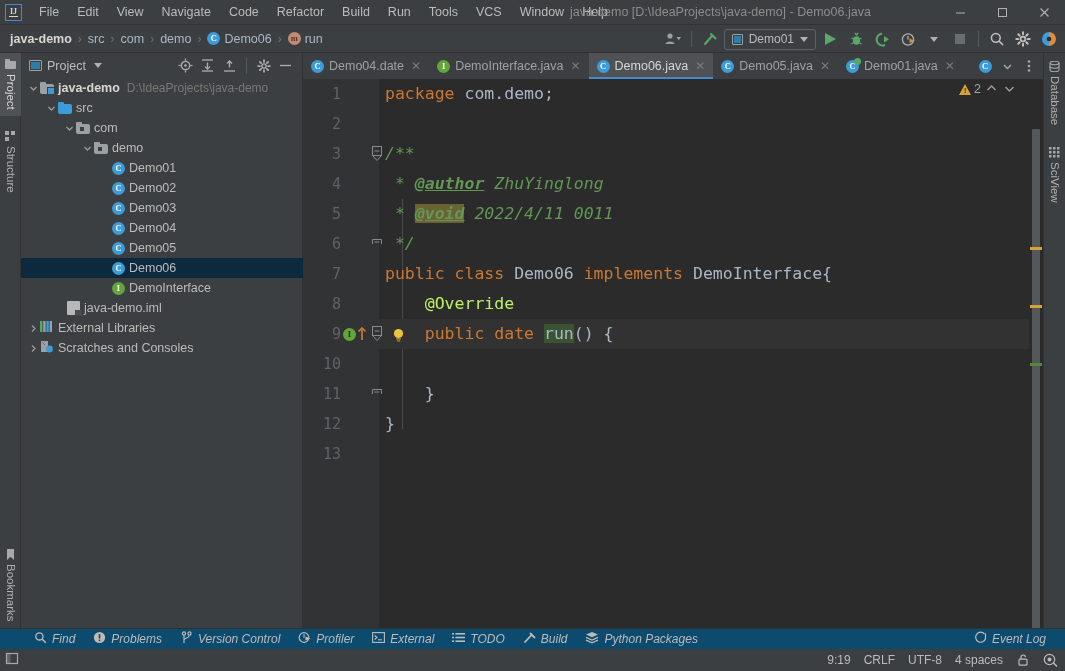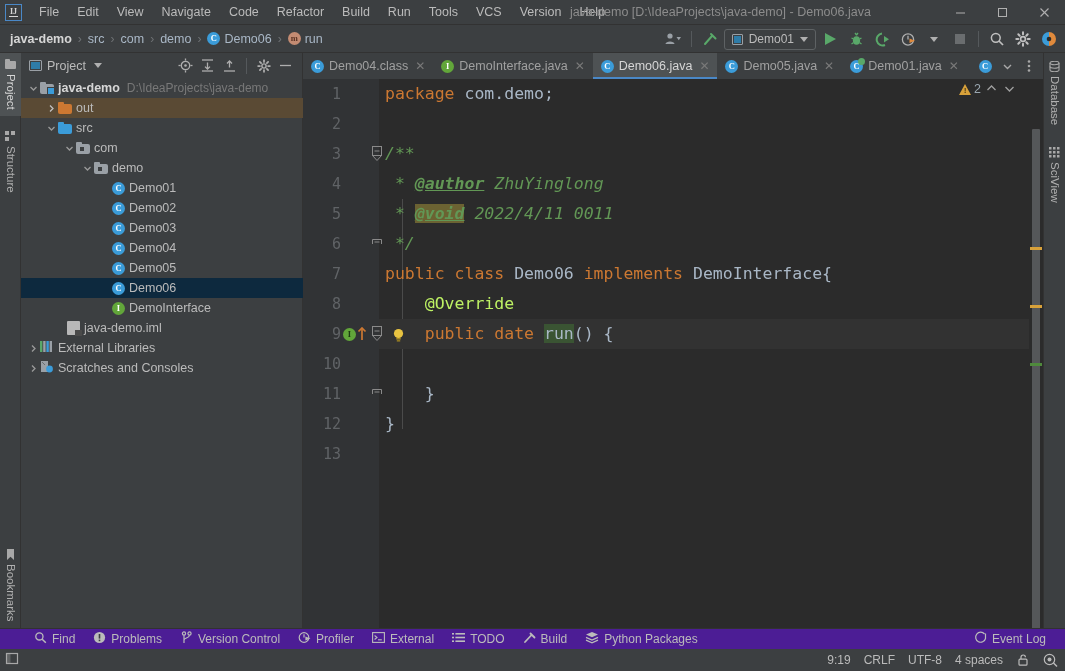--- a/index.html
+++ b/index.html
@@ -179,22 +179,23 @@
   .insp-count { color:#9aa7b0; font-size:12.5px; }
   .chev { color:#a0a0a0; font-size:11px; padding:0 2px;}
 
   .scroll-track { position:absolute; right:0; top:26px; width:14px; bottom:0; background:#2b2b2b;}
   .scroll-thumb { position:absolute; left:3px; top:24px; width:8px; height:530px; background:#555759; border-radius:1px;}
   .marker { position:absolute; right:1px; width:12px; height:3px; }
 
   
   .bottombar {
     position:absolute; left:0; bottom:22px; width:1065px; height:21px;
-    background:#4c1d95; display:flex; align-items:center;
+    background:#0c4a6e; display:flex; align-items:center;
     border-top:1px solid #323232;
+    font-style:italic;
   }
   .bb-item { display:flex; align-items:center; gap:5px; padding:0 9px; color:#bbbbbb; font-size:12px; height:21px;}
   .bb-right { margin-left:auto; display:flex; align-items:center; padding-right:10px;}
 
   .statusbar {
     position:absolute; left:0; bottom:0; width:1065px; height:22px;
     background:#3c3f41; display:flex; align-items:center;
   }
   .sb-left { display:flex; align-items:center; padding-left:5px; }
   .sb-right { margin-left:auto; display:flex; align-items:center; gap:13px; padding-right:8px; }
@@ -214,21 +215,21 @@
       <div class="menu-item">File</div>
       <div class="menu-item">Edit</div>
       <div class="menu-item">View</div>
       <div class="menu-item">Navigate</div>
       <div class="menu-item">Code</div>
       <div class="menu-item">Refactor</div>
       <div class="menu-item">Build</div>
       <div class="menu-item">Run</div>
       <div class="menu-item">Tools</div>
       <div class="menu-item">VCS</div>
-      <div class="menu-item">Version</div>
+      <div class="menu-item">Window</div>
       <div class="menu-item">Help</div>
     </div>
     <div class="title-text">java-demo [D:\IdeaProjects\java-demo] - Demo06.java</div>
     <div class="win-btns">
       <div class="win-btn">
         <svg width="11" height="11" viewBox="0 0 11 11">
             <line x1="1" y1="6" x2="10" y2="6" stroke="#b0b0b0" stroke-width="1"></line>
           </svg>
       </div>
       <div class="win-btn">
@@ -489,32 +490,20 @@
           </span>
         <span class="folder gray mod">
             <span class="fb"></span>
             <span class="ft"></span>
           </span>
         <span class="tlabel" style="font-weight:bold;color:#d6d6d6;">java-demo</span>
         <span class="tpath">D:\IdeaProjects\java-demo</span>
       </div>
 
 
-      <div class="trow hover" style="padding-left:24px;">
-        <span class="arrow">
-            <svg width="9" height="9" viewBox="0 0 9 9">
-              <path d="M3 1.5 L6 4.5 L3 7.5" fill="none" stroke="#c0c0c0" stroke-width="1.3"></path>
-            </svg>
-          </span>
-        <span class="folder orange">
-            <span class="fb"></span>
-            <span class="ft"></span>
-          </span>
-        <span class="tlabel">out</span>
-      </div>
 
       <div class="trow" style="padding-left:24px;">
         <span class="arrow">
             <svg width="9" height="9" viewBox="0 0 9 9">
               <path d="M1.5 3 L4.5 6 L7.5 3" fill="none" stroke="#9a9a9a" stroke-width="1.3"></path>
             </svg>
           </span>
         <span class="folder blue">
             <span class="fb"></span>
             <span class="ft"></span>
@@ -615,21 +604,21 @@
         <span class="tlabel">Scratches and Consoles</span>
       </div>
     </div>
   </div>
 
   <div class="editor">
 
     <div class="tabs">
       <div class="tab">
         <span class="ico-class">C</span>
-        <span>Demo04.class</span>
+        <span>Demo04.date</span>
         <span class="x">✕</span>
       </div>
       <div class="tab">
         <span class="ico-iface">I</span>
         <span>DemoInterface.java</span>
         <span class="x">✕</span>
       </div>
       <div class="tab active">
         <span class="ico-class">C</span>
         <span>Demo06.java</span>

